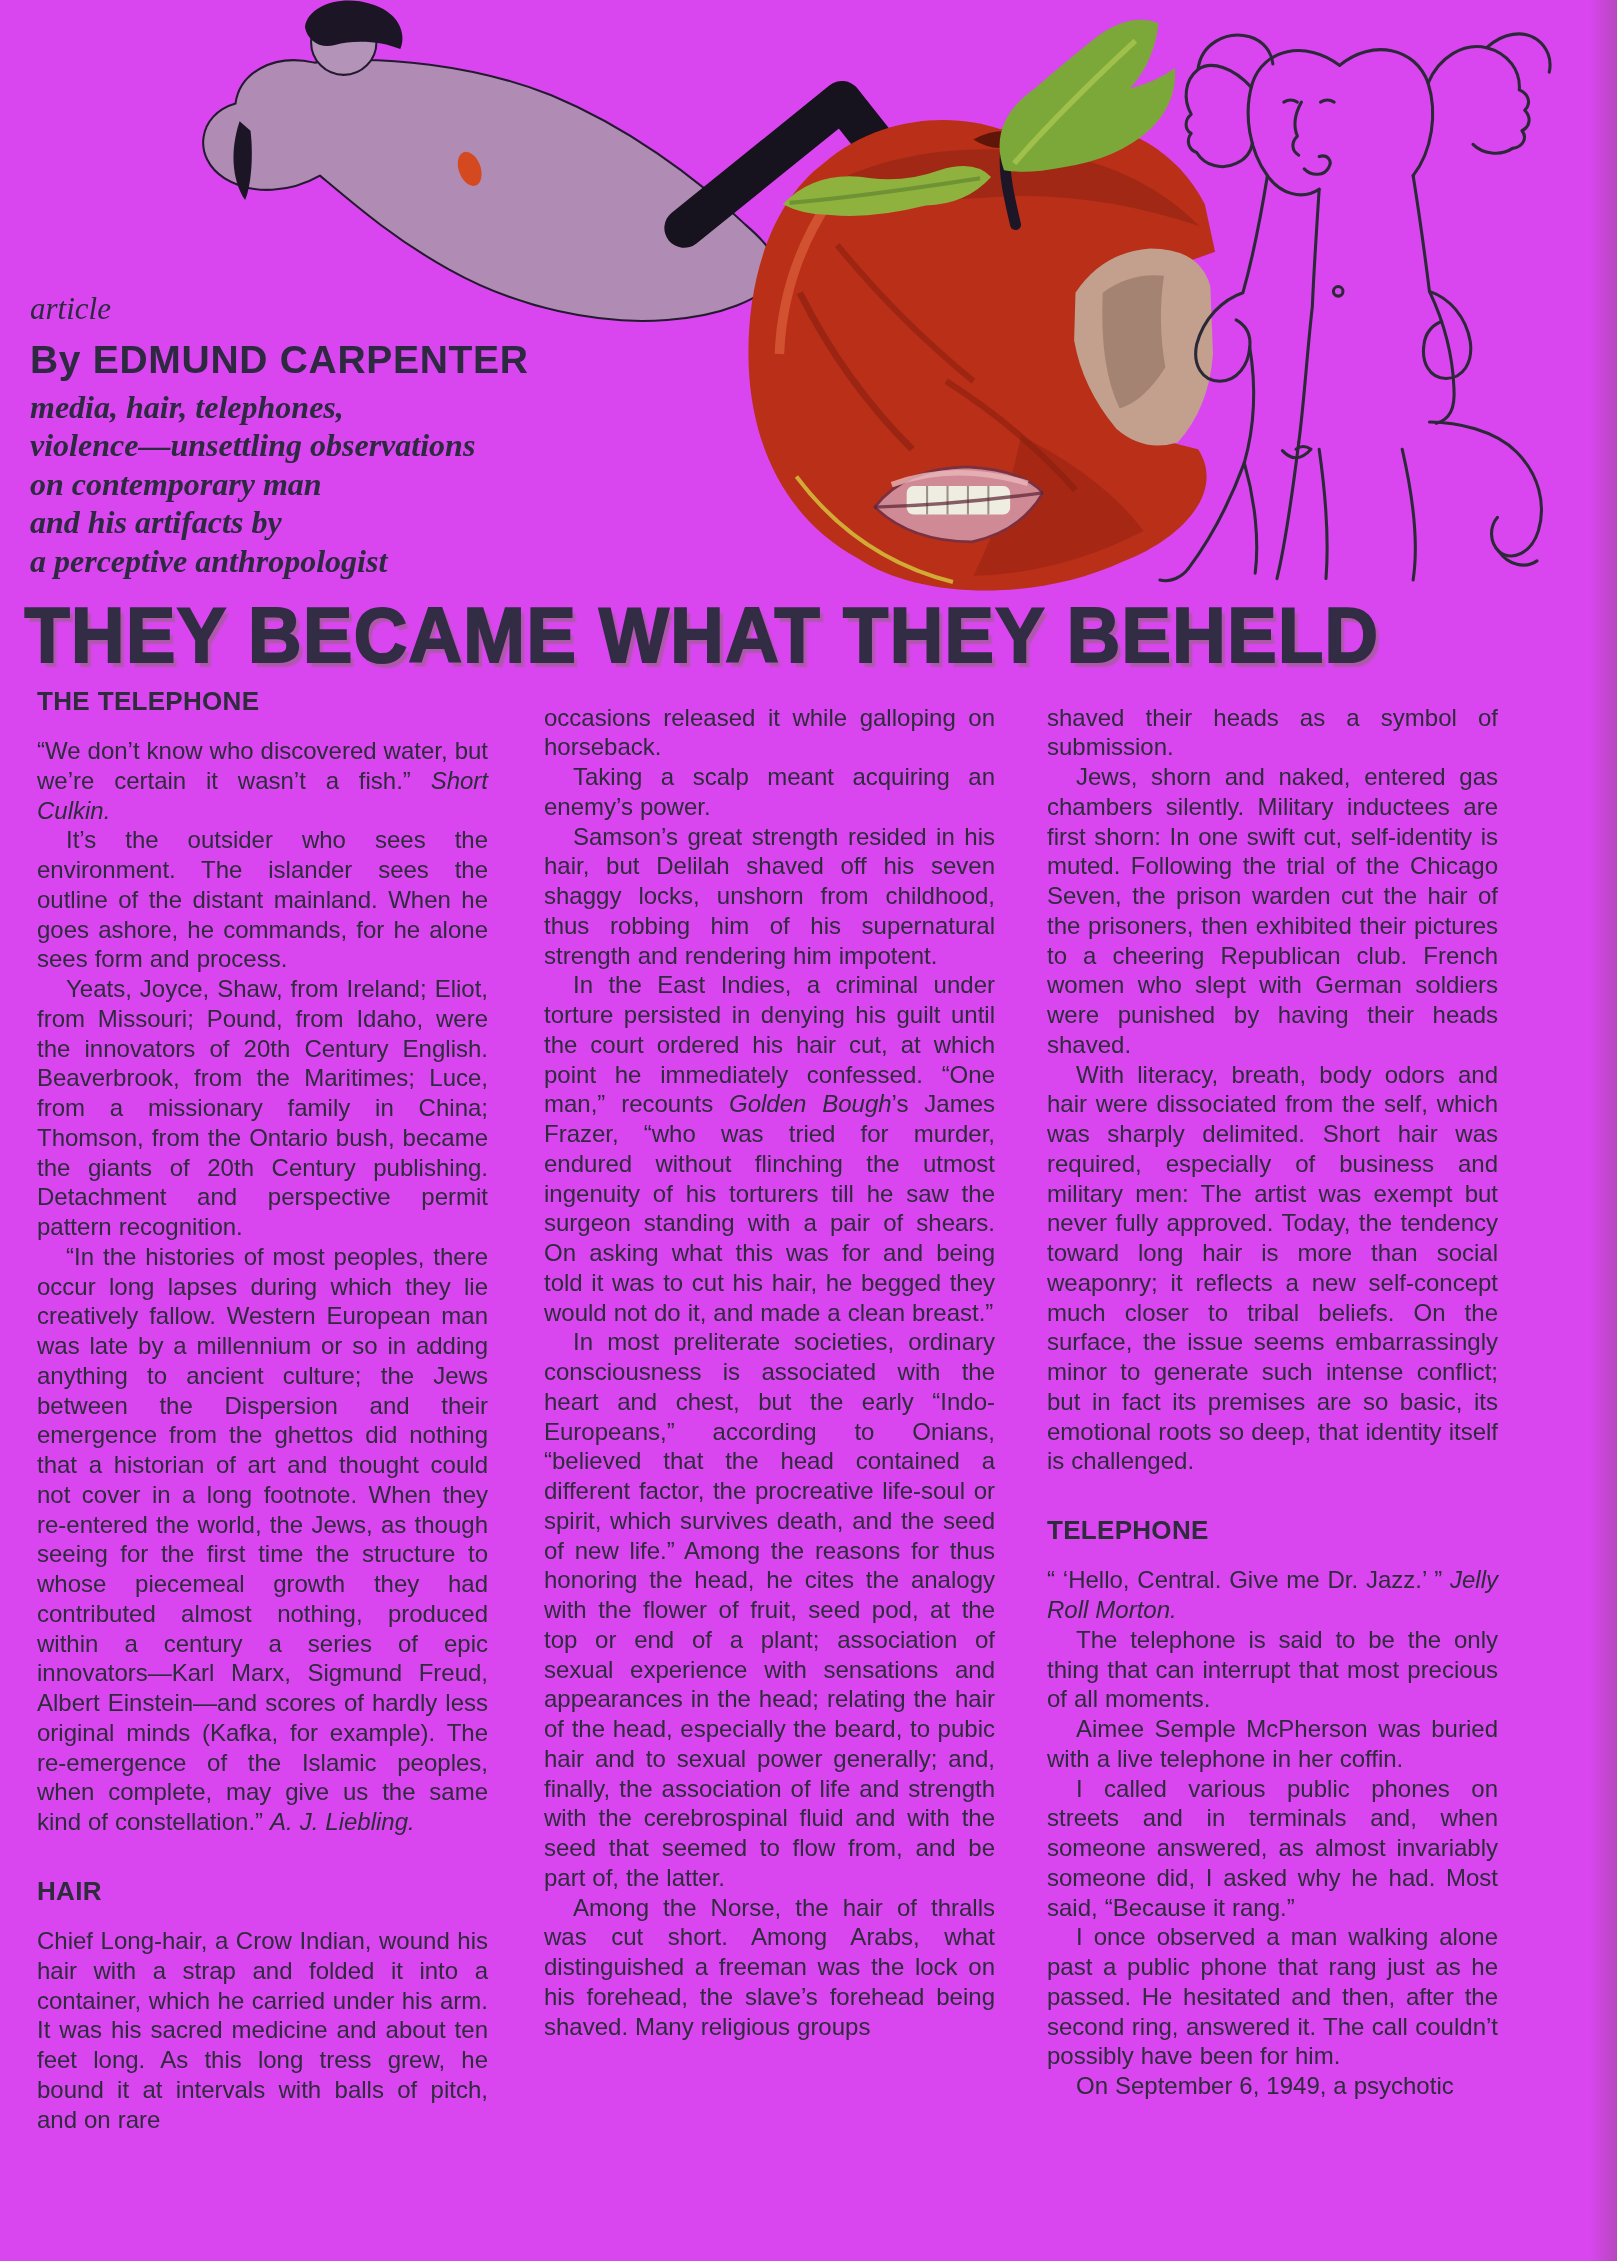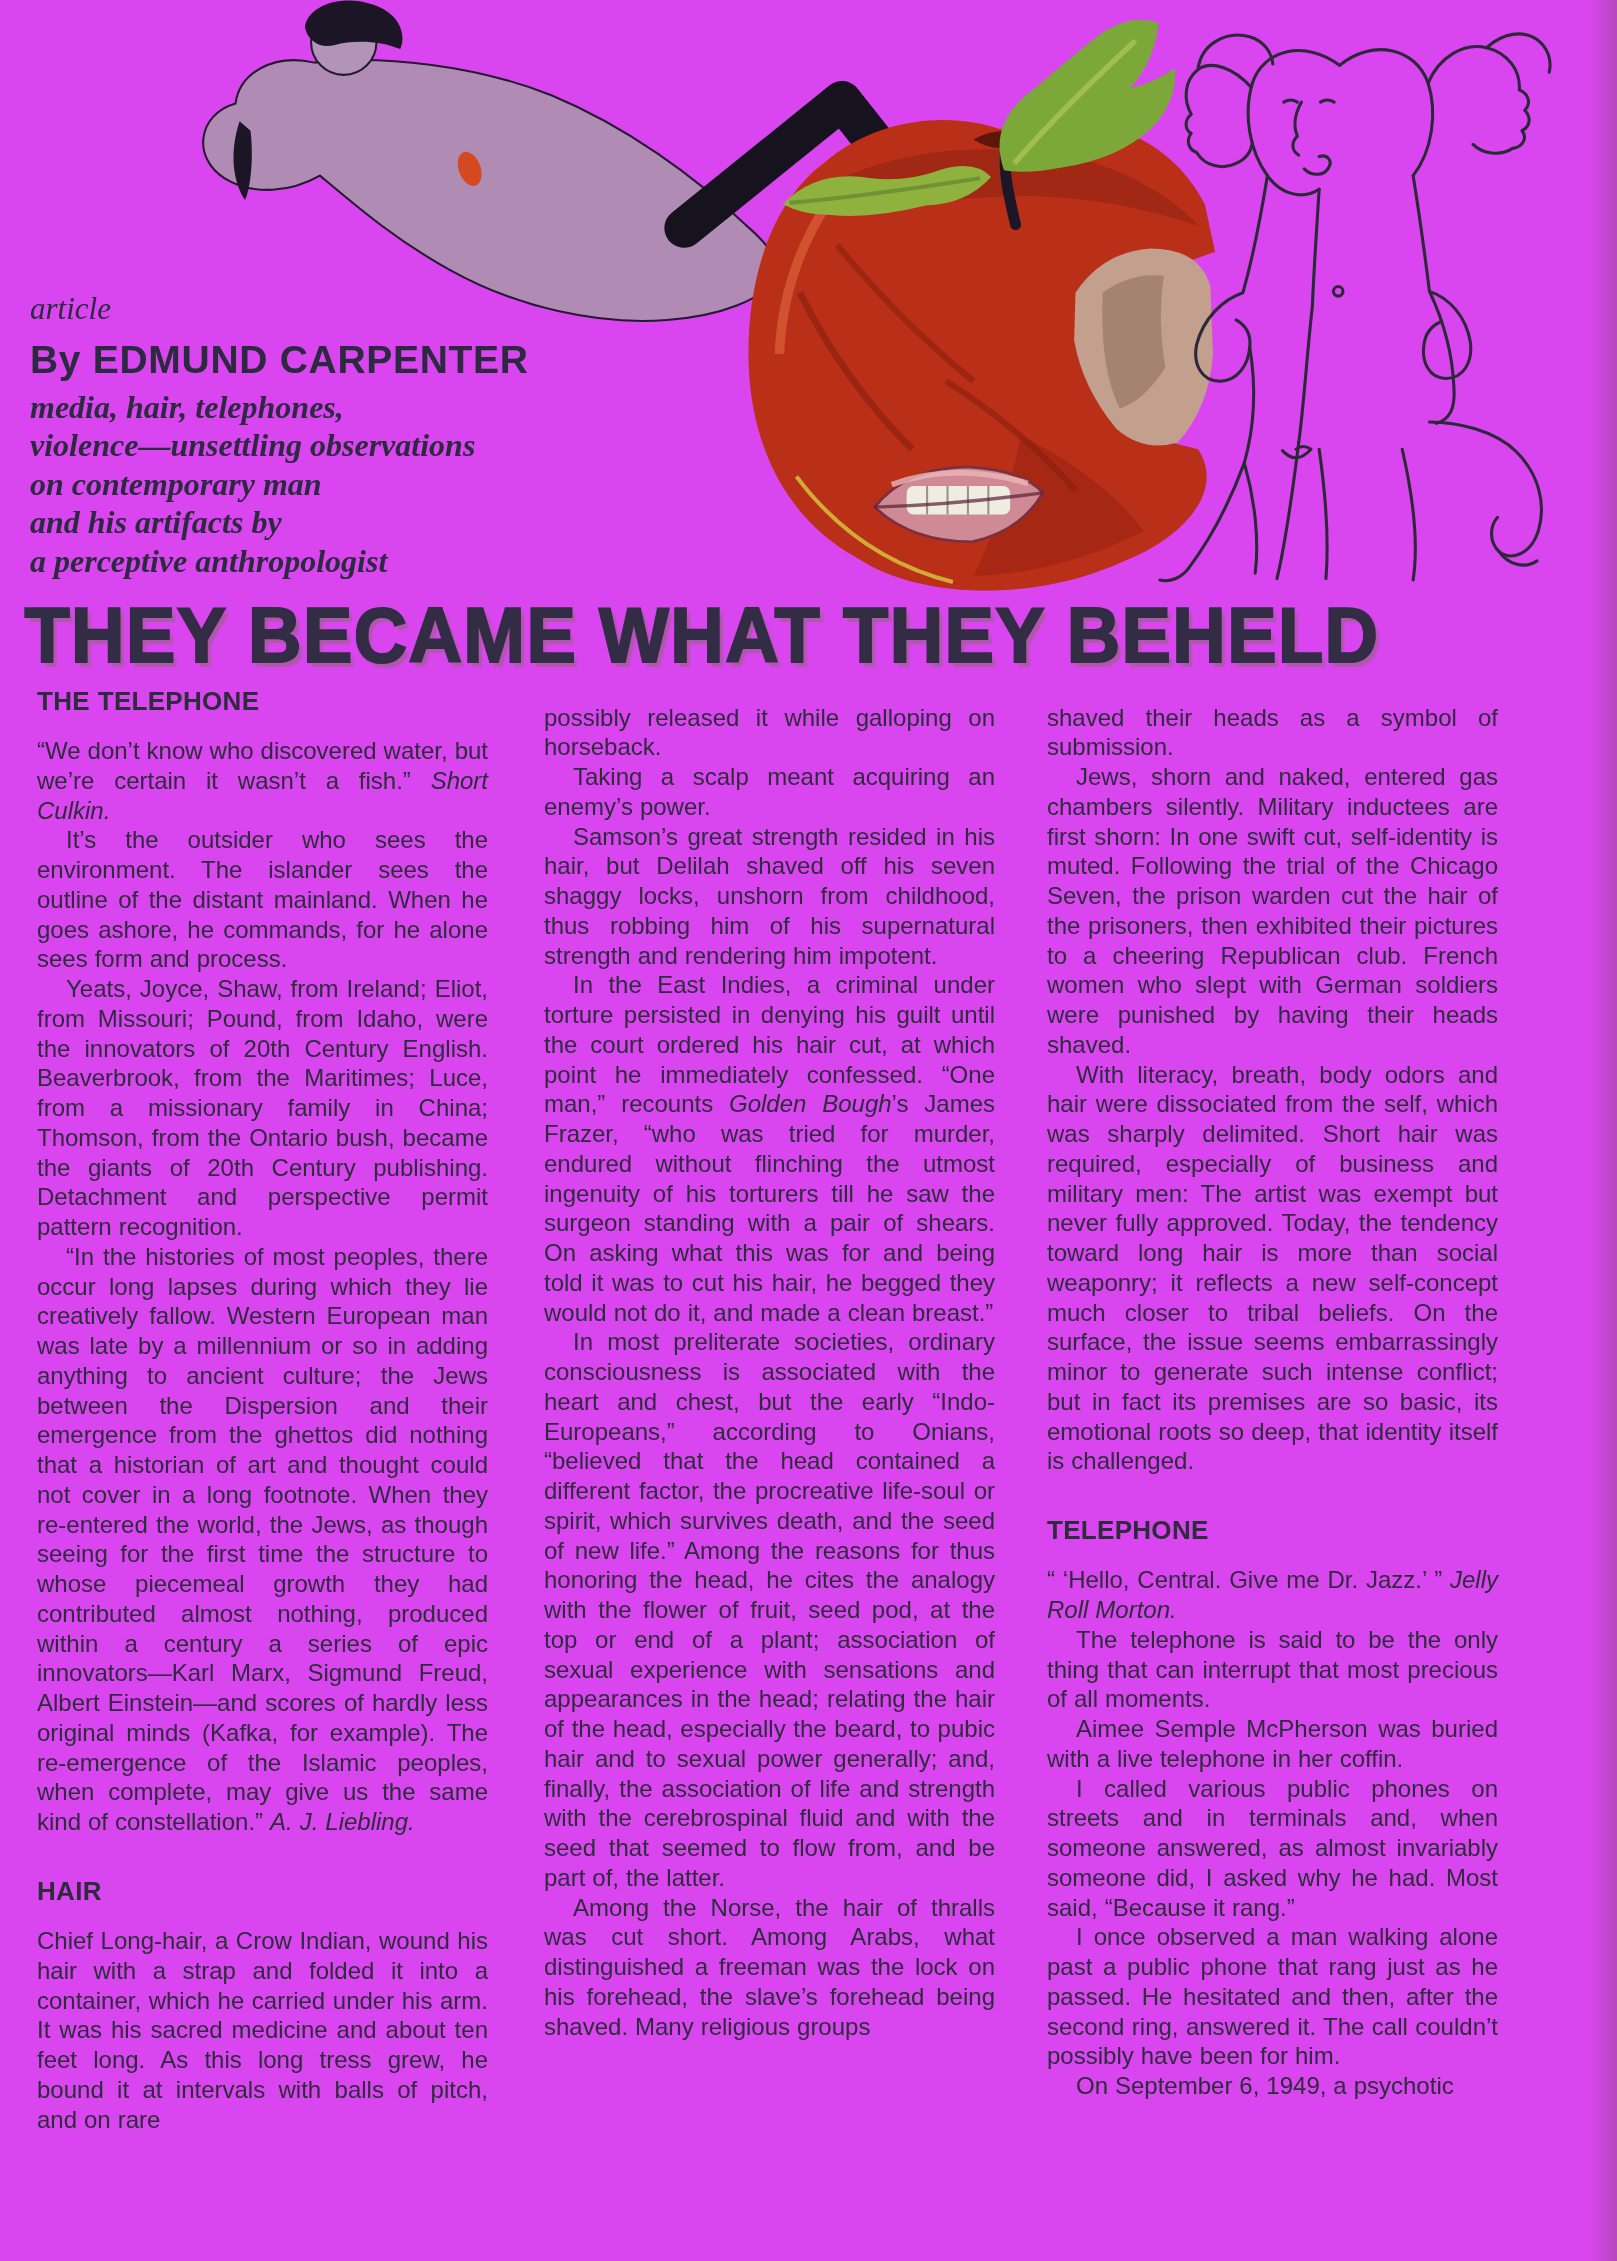--- a/index.html
+++ b/index.html
@@ -148,21 +148,21 @@
   <div class="col col1">
       <h3 class="sec-h">THE TELEPHONE</h3>
       <p><span>“We don’t know who discovered water, but we’re certain it wasn’t a fish.” </span><span class="it">Short Culkin.</span></p>
       <p class="ind"><span>It’s the outsider who sees the environment. The islander sees the outline of the distant mainland. When he goes ashore, he commands, for he alone sees form and process.</span></p>
       <p class="ind"><span>Yeats, Joyce, Shaw, from Ireland; Eliot, from Missouri; Pound, from Idaho, were the innovators of 20th Century English. Beaverbrook, from the Maritimes; Luce, from a missionary family in China; Thomson, from the Ontario bush, became the giants of 20th Century publishing. Detachment and perspective permit pattern recognition.</span></p>
       <p class="ind"><span>“In the histories of most peoples, there occur long lapses during which they lie creatively fallow. Western European man was late by a millennium or so in adding anything to ancient culture; the Jews between the Dispersion and their emergence from the ghettos did nothing that a historian of art and thought could not cover in a long footnote. When they re-entered the world, the Jews, as though seeing for the first time the structure to whose piecemeal growth they had contributed almost nothing, produced within a century a series of epic innovators—Karl Marx, Sigmund Freud, Albert Einstein—and scores of hardly less original minds (Kafka, for example). The re-emergence of the Islamic peoples, when complete, may give us the same kind of constellation.” </span><span class="it">A. J. Liebling.</span></p>
       <h3 class="sec-h">HAIR</h3>
       <p><span>Chief Long-hair, a Crow Indian, wound his hair with a strap and folded it into a container, which he carried under his arm. It was his sacred medicine and about ten feet long. As this long tress grew, he bound it at intervals with balls of pitch, and on rare</span></p>
     </div>
   <div class="col col2">
-      <p><span>possibly released it while galloping on horseback.</span></p>
+      <p><span>occasions released it while galloping on horseback.</span></p>
       <p class="ind"><span>Taking a scalp meant acquiring an enemy’s power.</span></p>
       <p class="ind"><span>Samson’s great strength resided in his hair, but Delilah shaved off his seven shaggy locks, unshorn from childhood, thus robbing him of his supernatural strength and rendering him impotent.</span></p>
       <p class="ind"><span>In the East Indies, a criminal under torture persisted in denying his guilt until the court ordered his hair cut, at which point he immediately confessed. “One man,” recounts </span><span class="it">Golden Bough</span><span>’s James Frazer, “who was tried for murder, endured without flinching the utmost ingenuity of his torturers till he saw the surgeon standing with a pair of shears. On asking what this was for and being told it was to cut his hair, he begged they would not do it, and made a clean breast.”</span></p>
       <p class="ind"><span>In most preliterate societies, ordinary consciousness is associated with the heart and chest, but the early “Indo-Europeans,” according to Onians, “believed that the head contained a different factor, the procreative life-soul or spirit, which survives death, and the seed of new life.” Among the reasons for thus honoring the head, he cites the analogy with the flower of fruit, seed pod, at the top or end of a plant; association of sexual experience with sensations and appearances in the head; relating the hair of the head, especially the beard, to pubic hair and to sexual power generally; and, finally, the association of life and strength with the cerebrospinal fluid and with the seed that seemed to flow from, and be part of, the latter.</span></p>
       <p class="ind"><span>Among the Norse, the hair of thralls was cut short. Among Arabs, what distinguished a freeman was the lock on his forehead, the slave’s forehead being shaved. Many religious groups</span></p>
     </div>
   <div class="col col3">
       <p><span>shaved their heads as a symbol of submission.</span></p>
       <p class="ind"><span>Jews, shorn and naked, entered gas chambers silently. Military inductees are first shorn: In one swift cut, self-identity is muted. Following the trial of the Chicago Seven, the prison warden cut the hair of the prisoners, then exhibited their pictures to a cheering Republican club. French women who slept with German soldiers were punished by having their heads shaved.</span></p>
       <p class="ind"><span>With literacy, breath, body odors and hair were dissociated from the self, which was sharply delimited. Short hair was required, especially of business and military men: The artist was exempt but never fully approved. Today, the tendency toward long hair is more than social weaponry; it reflects a new self-concept much closer to tribal beliefs. On the surface, the issue seems embarrassingly minor to generate such intense conflict; but in fact its premises are so basic, its emotional roots so deep, that identity itself is challenged.</span></p>

